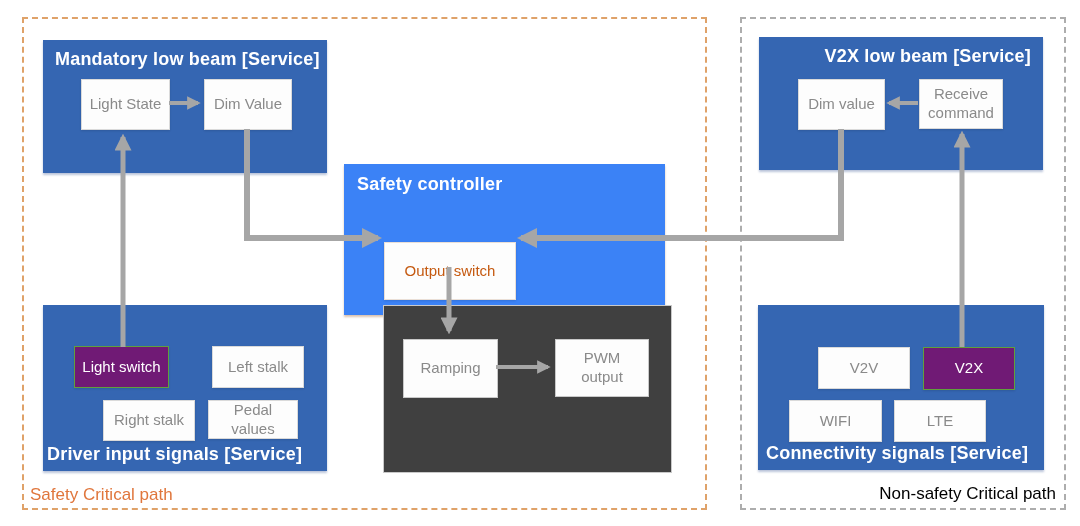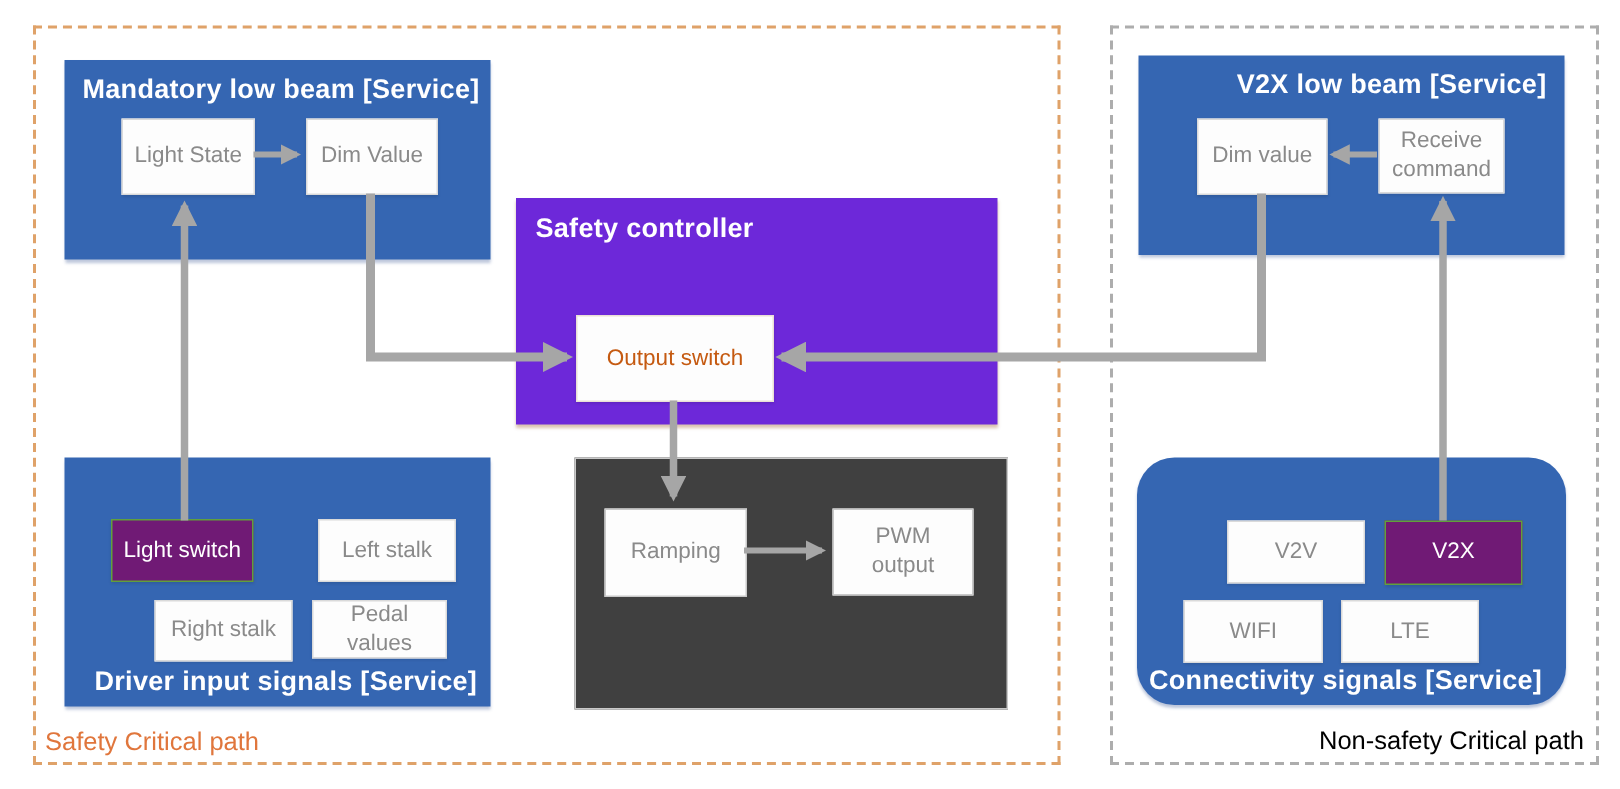--- a/index.html
+++ b/index.html
@@ -9,23 +9,24 @@
   }
   .region{position:absolute;border:2px dashed #DFA269;}
   .region.gray{border-color:#ADADAD;}
   .region-label{position:absolute;font-size:17px;}
   .blue-box{
     position:absolute;background:#3566B2;
     box-shadow:0 2px 2px rgba(60,90,150,.35);
     color:#ffffff;
   }
   .orange-box{
-    position:absolute;background:#6d28d9;
+    position:absolute;background:#3b82f6;
     box-shadow:0 2px 2px rgba(150,80,30,.35);
     color:#ffffff;
+    margin-top:32px;
   }
   .frame-box{
     position:absolute;background:#404040;border:1px solid #C9C9C9;
   }
   .box-title{
     position:absolute;font-size:18px;font-weight:600;letter-spacing:.2px;
     white-space:nowrap;
   }
   .node{
     position:absolute;display:flex;align-items:center;justify-content:center;
@@ -65,30 +66,30 @@
   <div class="frame-box" style="left:383px;top:305px;width:287px;height:166px;box-shadow:none;">
     <div class="node" style="left:19px;top:33px;width:93px;height:57px;box-shadow:none;border-color:#C9C9C9;">Ramping</div>
     <div class="node" style="left:171px;top:33px;width:94px;height:58px;box-shadow:none;border-color:#C9C9C9;padding:0 14px;box-sizing:border-box;">PWM output</div>
   </div>
 
   <div class="blue-box" style="left:43px;top:305px;width:284px;height:166px;">
     <div class="node green" style="left:31px;top:41px;width:93px;height:40px;">Light switch</div>
     <div class="node" style="left:136px;top:41px;width:90px;height:40px;margin-left:33px;">Left stalk</div>
     <div class="node" style="left:165px;top:95px;width:90px;height:39px;padding:0 18px;box-sizing:border-box;">Pedal values</div>
     <div class="node" style="left:60px;top:95px;width:90px;height:39px;">Right stalk</div>
-    <div class="box-title" style="left:20px;bottom:6px;font-weight:700;">Driver input signals [Service]</div>
+    <div class="box-title" style="left:4px;bottom:6px;font-weight:700;">Driver input signals [Service]</div>
   </div>
 
   <div class="blue-box" style="left:759px;top:37px;width:284px;height:133px;">
     <div class="box-title" style="right:12px;top:9px;">V2X low beam [Service]</div>
     <div class="node" style="left:39px;top:42px;width:85px;height:49px;">Dim value</div>
     <div class="node" style="left:160px;top:42px;width:84px;height:50px;padding:0 10px;box-sizing:border-box;">Receive command</div>
   </div>
 
-  <div class="blue-box" style="left:758px;top:305px;width:286px;height:165px;border-radius:25px;">
+  <div class="blue-box" style="left:758px;top:305px;width:286px;height:165px;">
     <div class="node" style="left:60px;top:42px;width:90px;height:40px;">V2V</div>
     <div class="node green" style="left:165px;top:42px;width:90px;height:41px;">V2X</div>
     <div class="node" style="left:31px;top:95px;width:91px;height:40px;">WIFI</div>
     <div class="node" style="left:136px;top:95px;width:90px;height:40px;">LTE</div>
     <div class="box-title" style="left:8px;bottom:6px;font-weight:700;">Connectivity signals [Service]</div>
   </div>
 
   <svg id="arrows" width="1080" height="526" viewBox="0 0 1080 526">
     <defs>
       <marker id="ah" viewBox="0 0 10 10" refX="8" refY="5" markerWidth="3.4" markerHeight="3.4" orient="auto-start-reverse">

